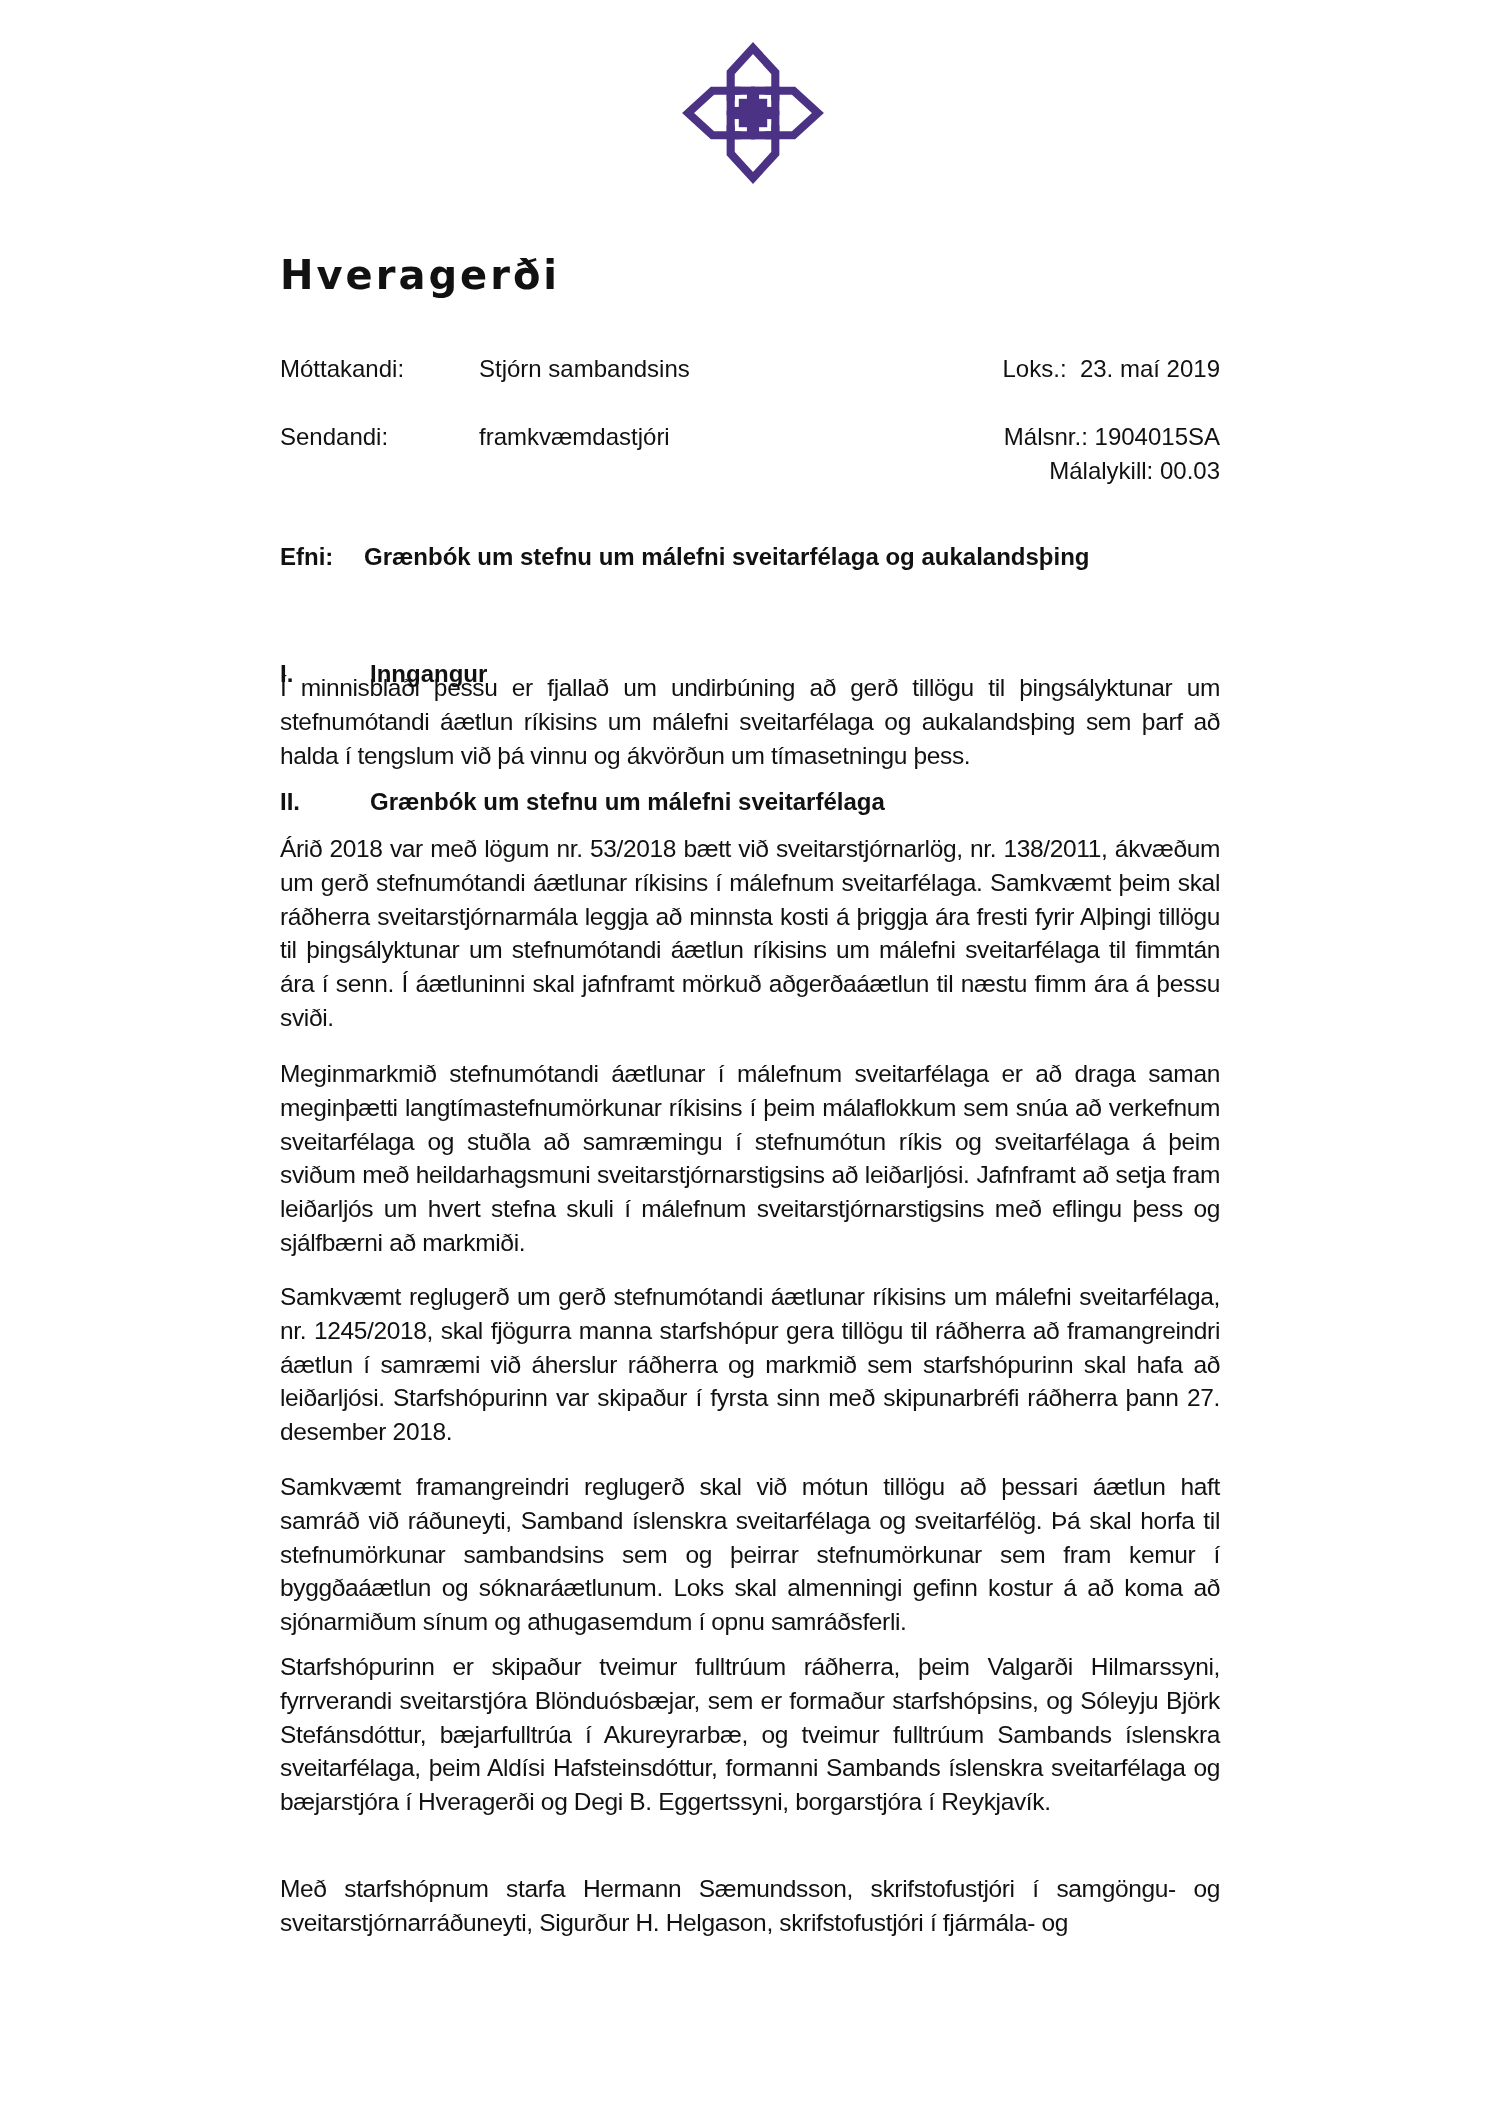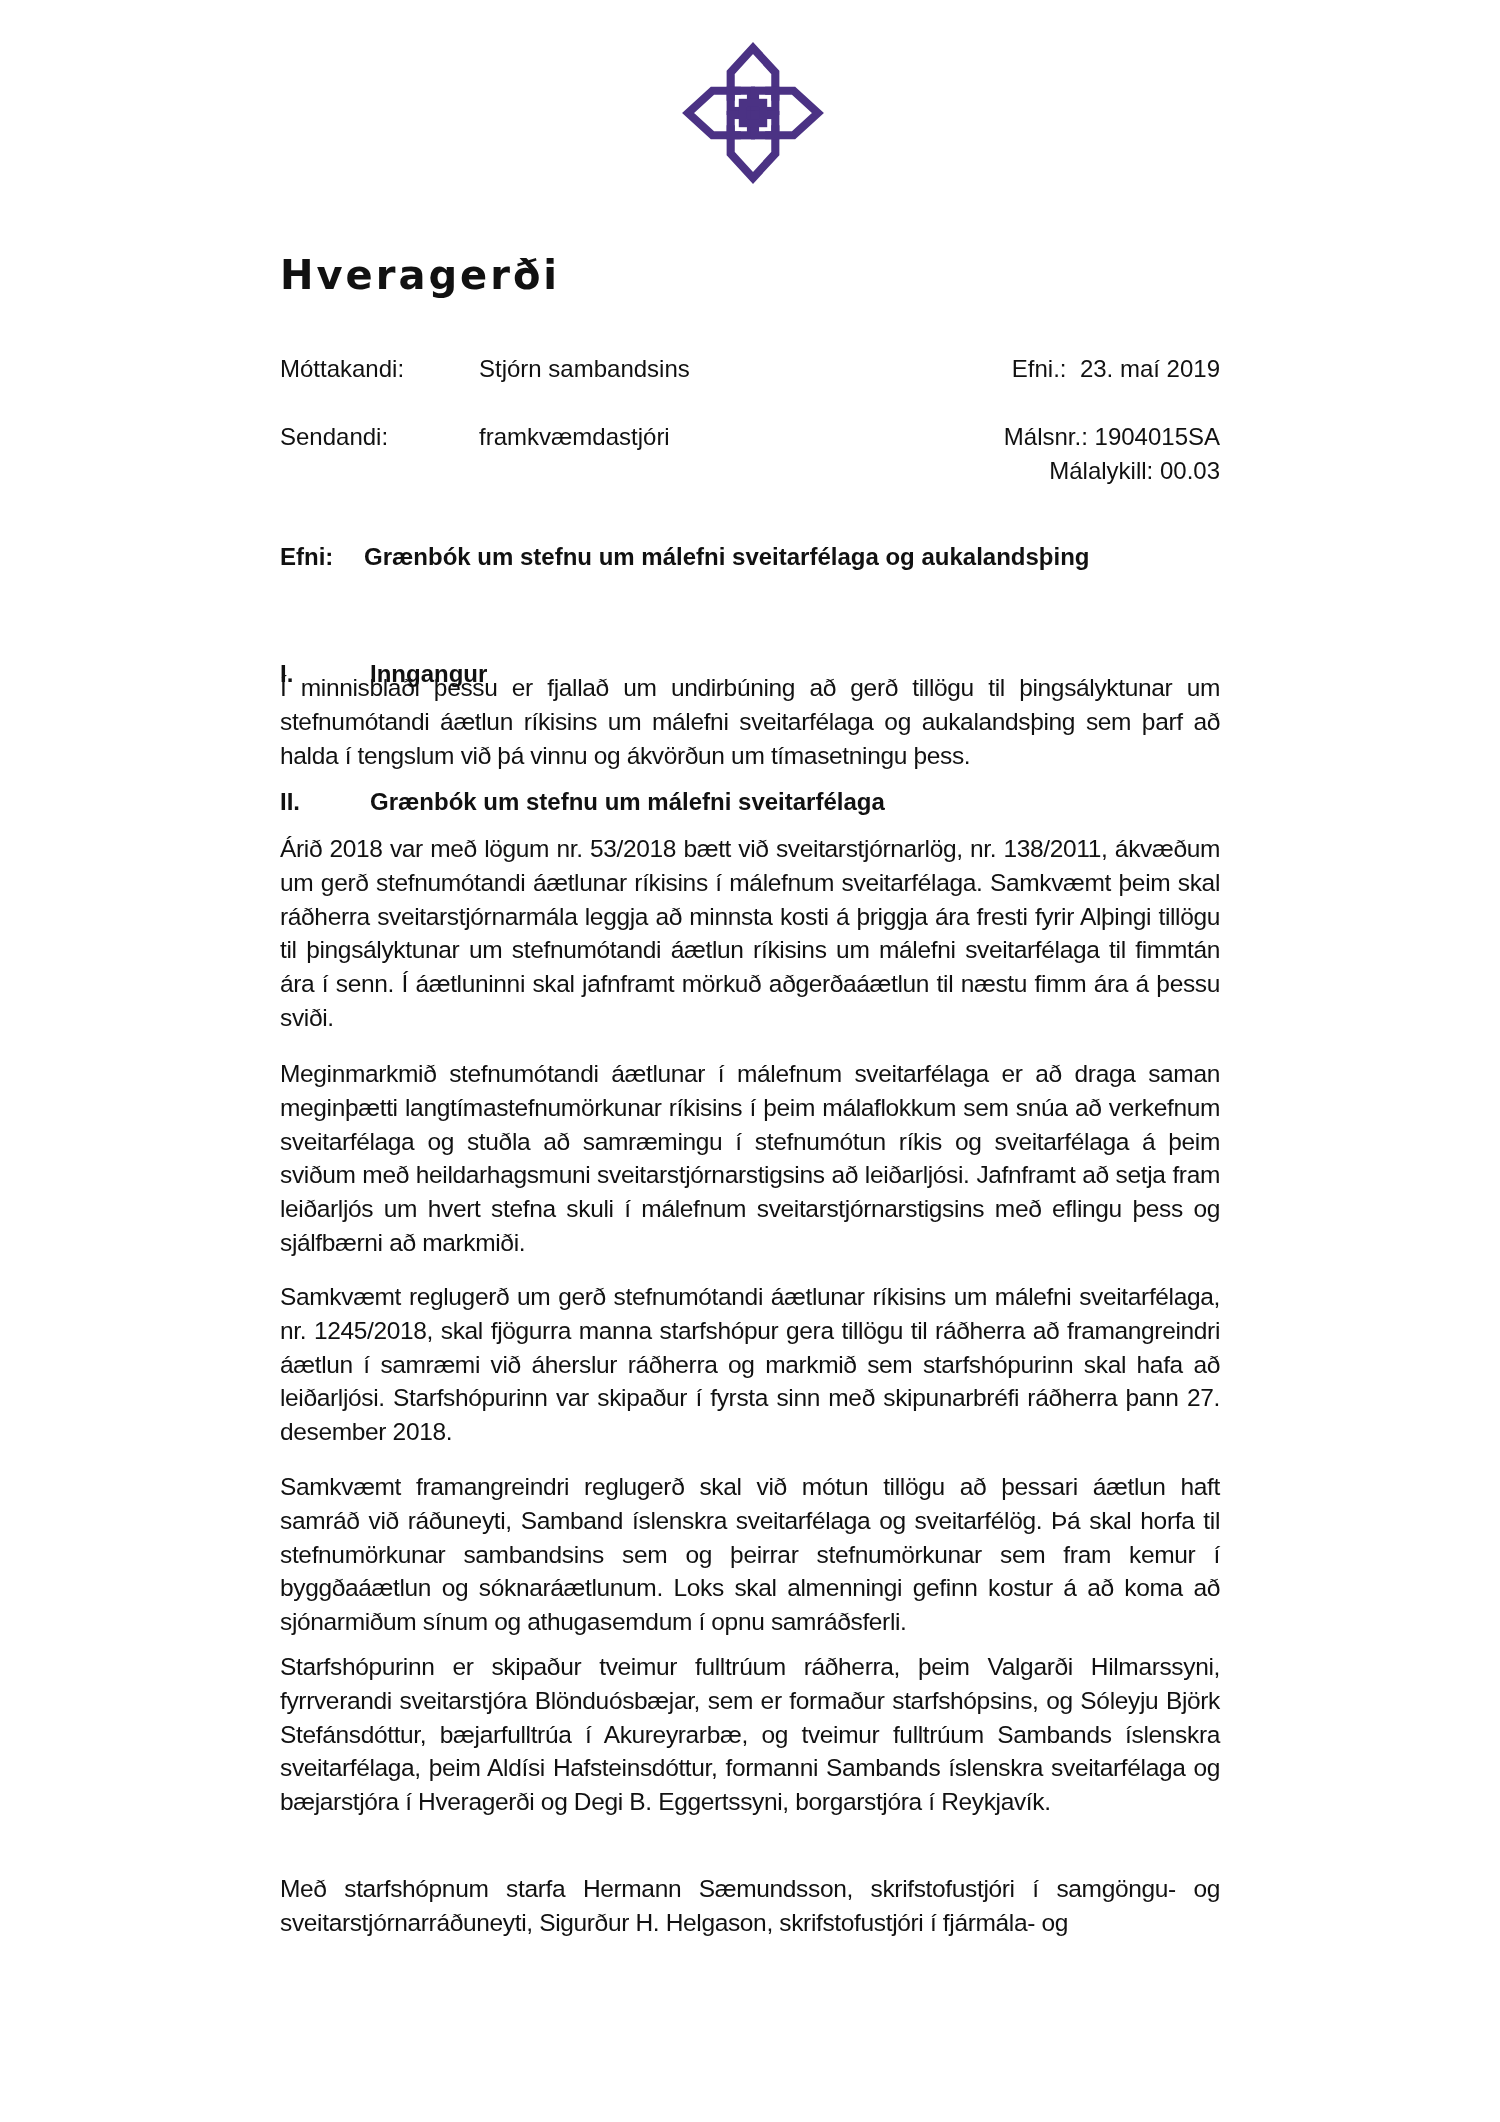--- a/index.html
+++ b/index.html
@@ -121,21 +121,21 @@
       <rect x="72" y="72" width="20" height="20"></rect>
       <rect x="60" y="60" width="20" height="20"></rect>
     </g>
   </svg>
 
   <h1 class="title">Hveragerði</h1>
 
   <div class="meta-row" style="top:352px;">
     <span class="meta-label">Móttakandi:</span>
     <span class="meta-value">Stjórn sambandsins</span>
-    <span class="meta-right"><span>Efni.:</span>&nbsp; <span>23. maí 2019</span></span>
+    <span class="meta-right"><span>Loks.:</span>&nbsp; <span>23. maí 2019</span></span>
   </div>
 
   <div class="meta-row" style="top:420px;">
     <span class="meta-label">Sendandi:</span>
     <span class="meta-value">framkvæmdastjóri</span>
     <span class="meta-right"><span>Málsnr.:</span> <span>1904015SA</span></span>
   </div>
 
   <div class="meta-row" style="top:454px;">
     <span class="meta-right"><span>Málalykill:</span> <span>00.03</span></span>

